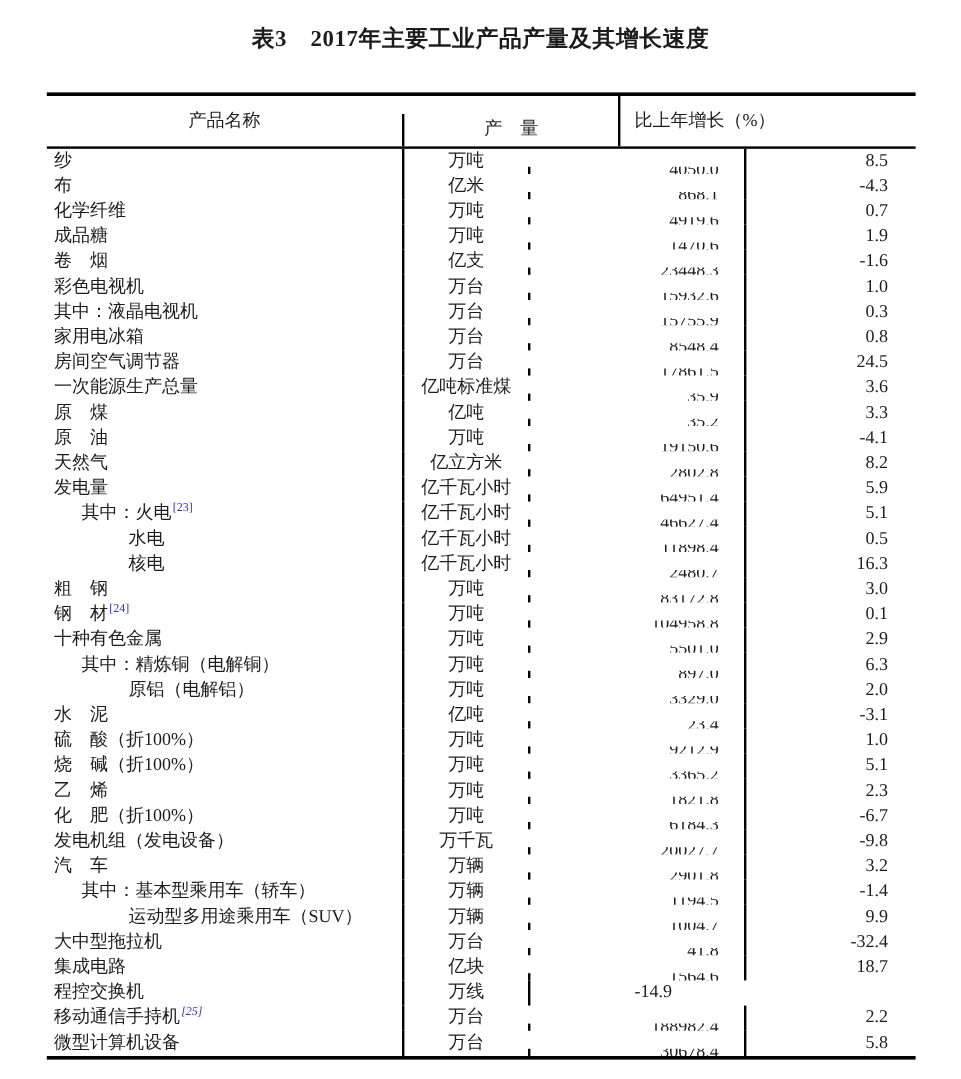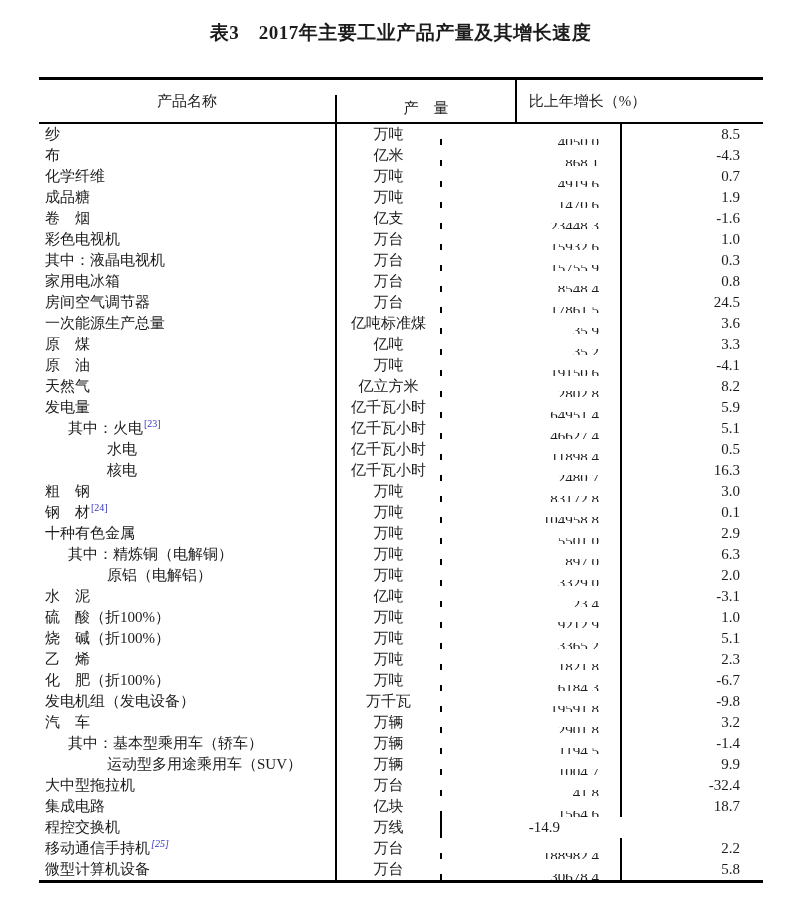--- a/index.html
+++ b/index.html
@@ -271,21 +271,21 @@
         </div>
         <div class="c c2">万吨</div>
         <div class="c c3">6184.3</div>
         <div class="c c4">-6.7</div>
       </div>
       <div class="row">
         <div class="c c1 ind0">
           <span>发电机组（发电设备）</span>
         </div>
         <div class="c c2">万千瓦</div>
-        <div class="c c3">19591.8</div>
+        <div class="c c3">20027.7</div>
         <div class="c c4">-9.8</div>
       </div>
       <div class="row">
         <div class="c c1 ind0">
           <span>汽　车</span>
         </div>
         <div class="c c2">万辆</div>
         <div class="c c3">2901.8</div>
         <div class="c c4">3.2</div>
       </div>

